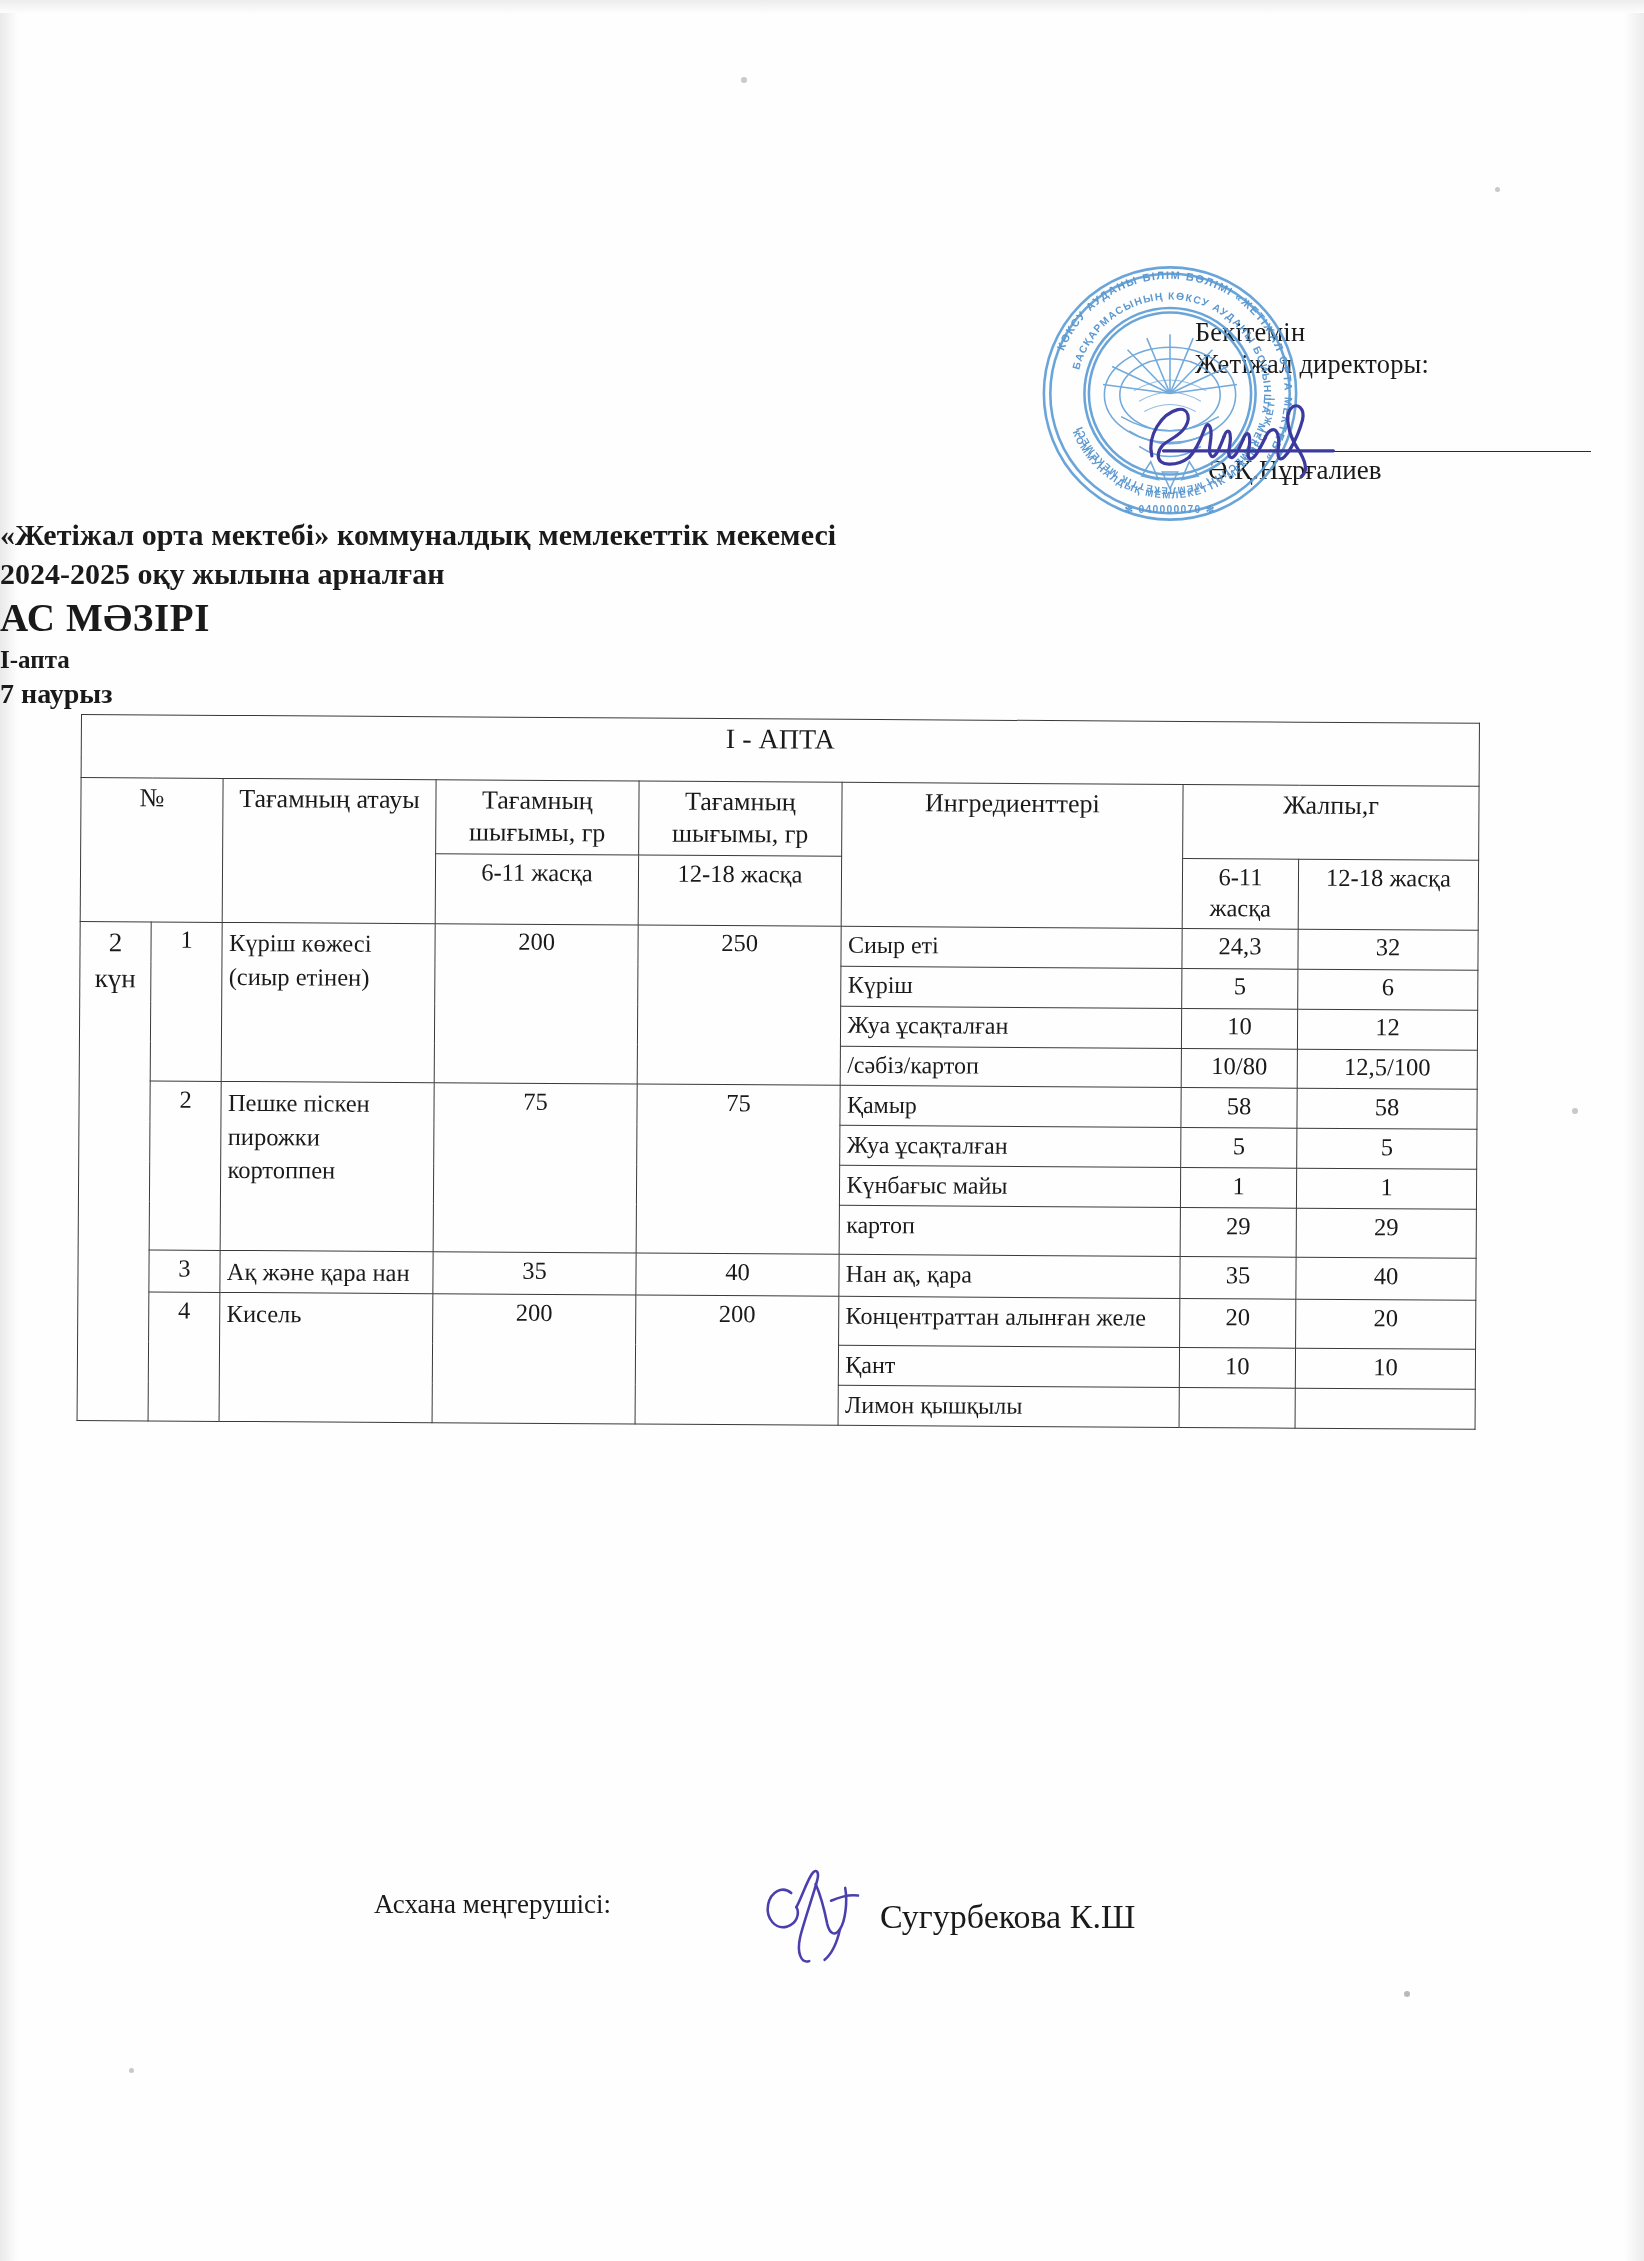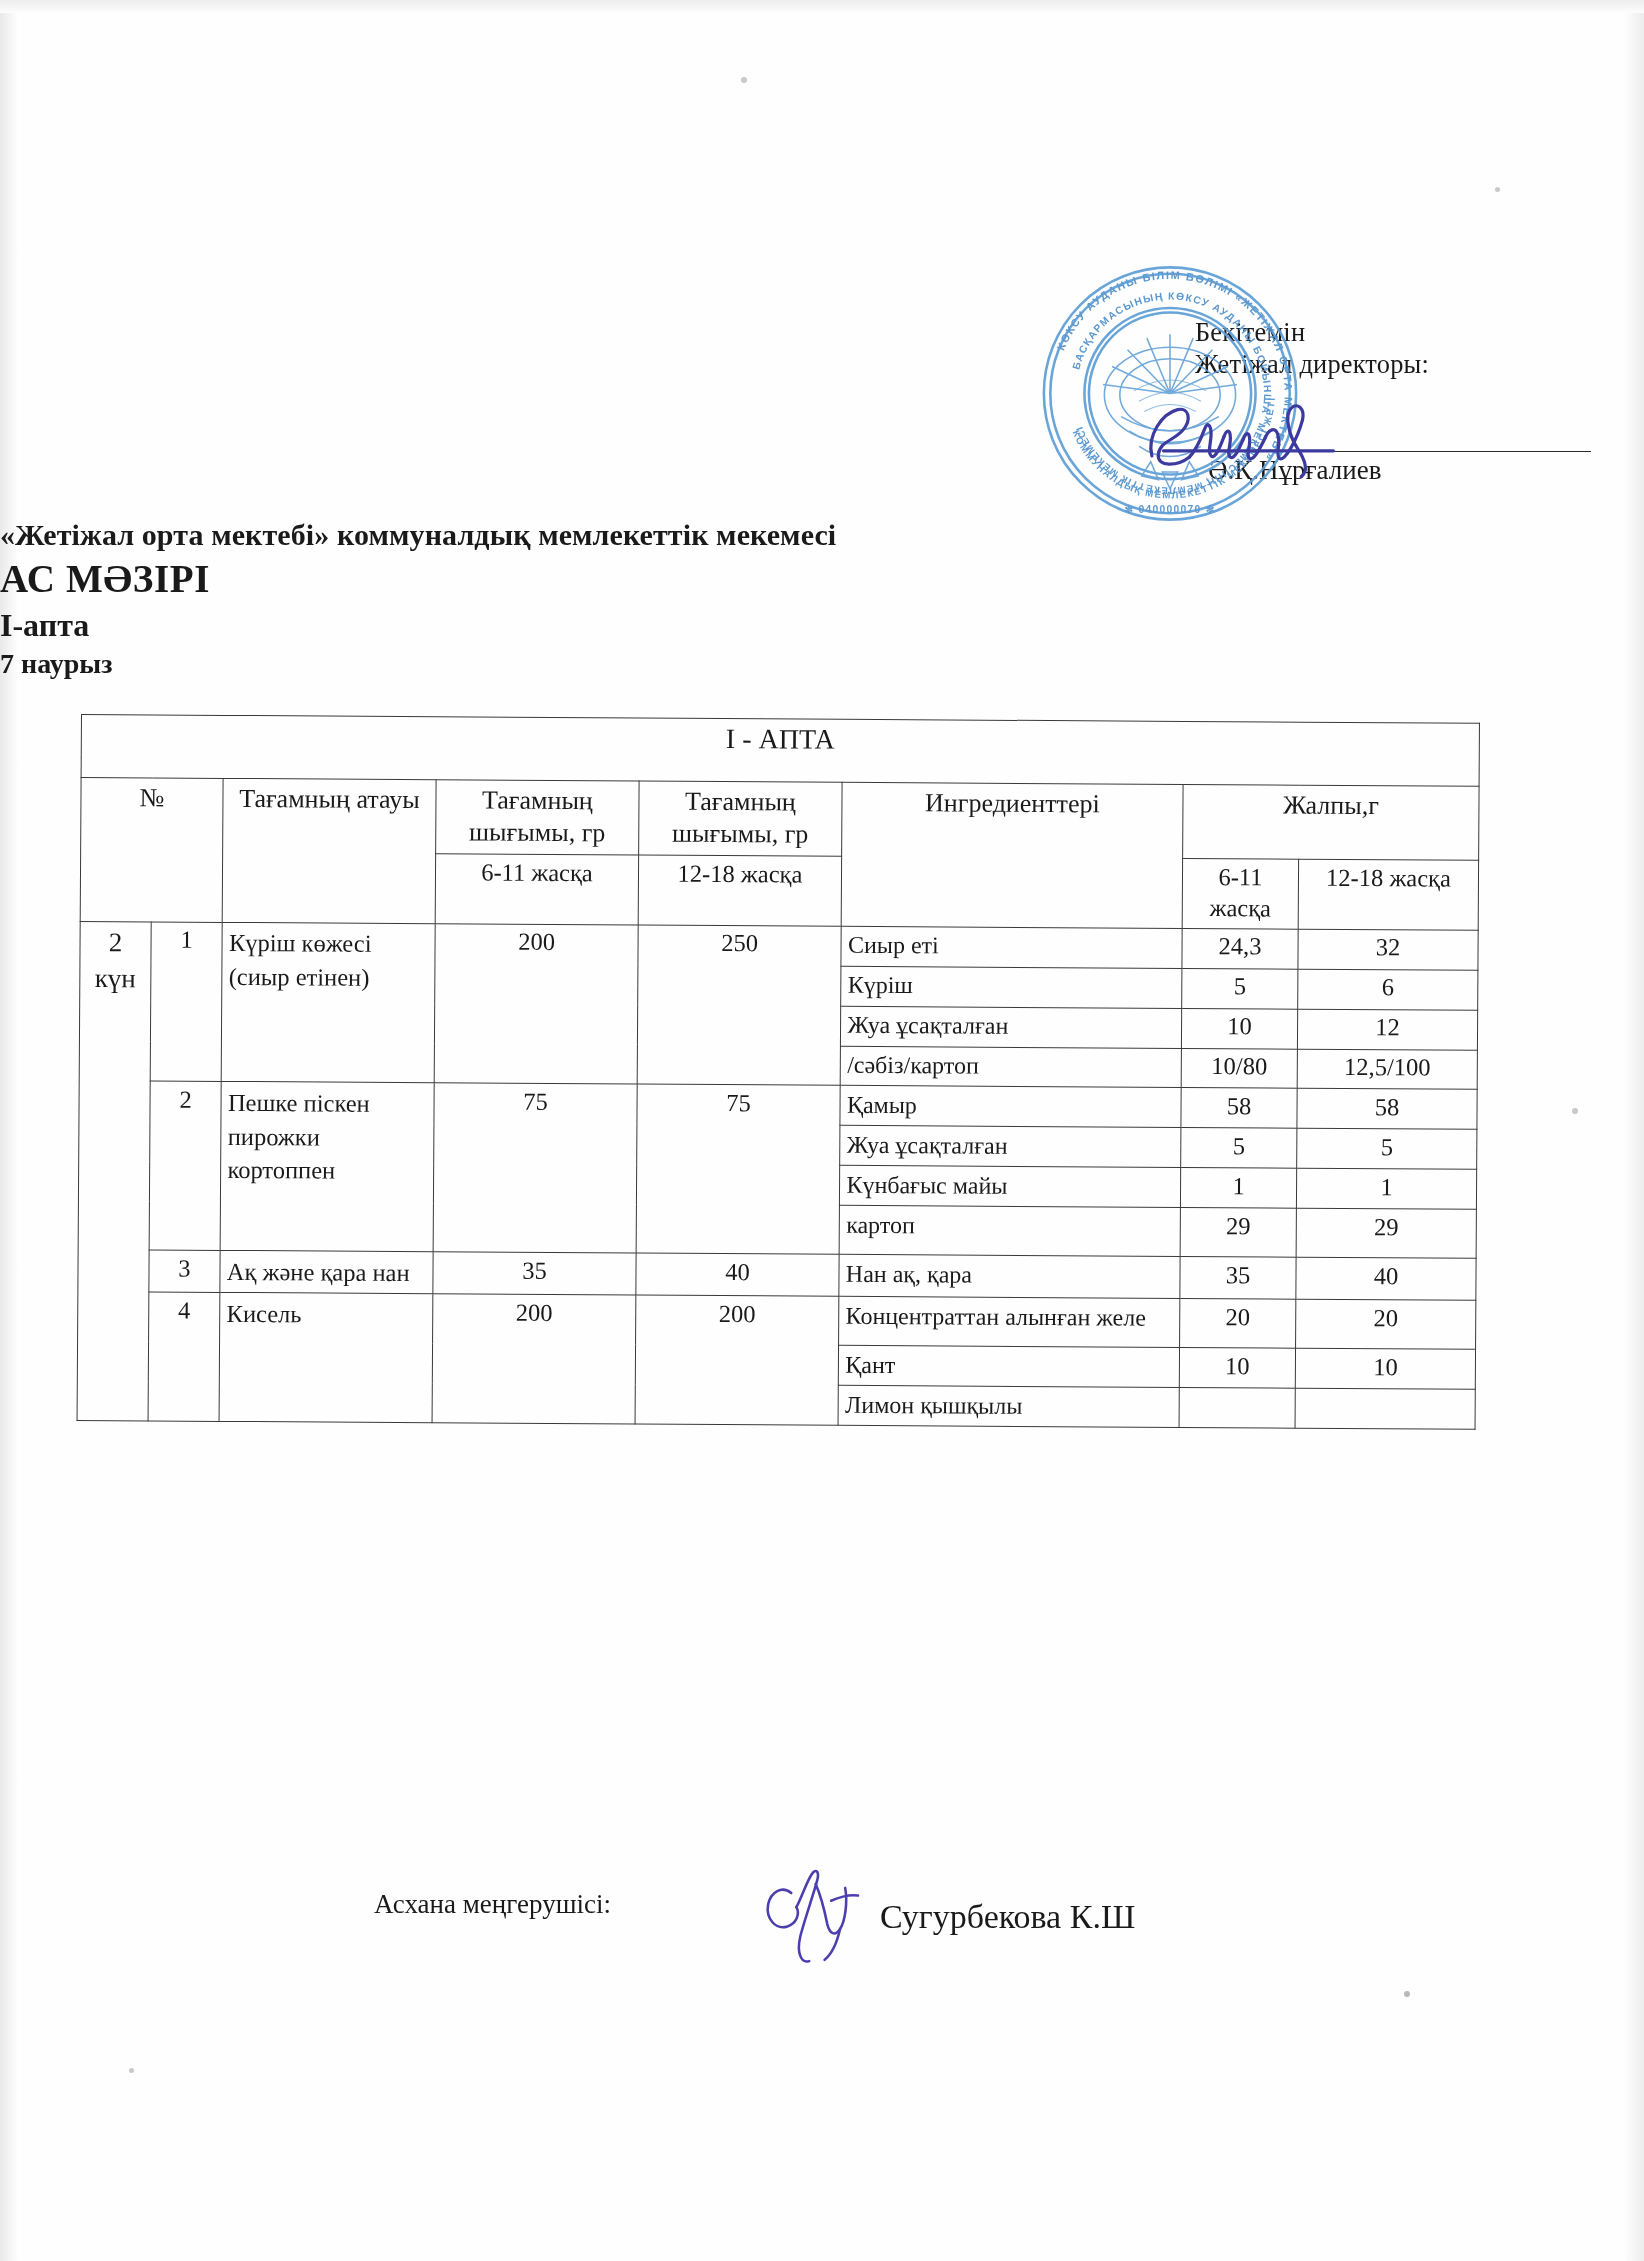--- a/index.html
+++ b/index.html
@@ -101,21 +101,21 @@
     left: 0;
     top: 515px;
     width: 1353px;
     text-align: left;
     font-weight: bold;
     line-height: 1.30;
   }
   .title-org   { font-size: 30px; letter-spacing: 0.1px; }
   .title-year  { font-size: 30px; }
   .title-menu  { font-size: 39px; letter-spacing: 0.6px; }
-  .title-week  { font-size: 32px; }
+  .title-week  { font-size: 25px; }
   .title-date  { font-size: 28px; font-weight: bold; }
 
   
   .menu-table-wrap {
     position: absolute;
     left: 81px;
     top: 714px;
     width: 1398px;
     transform: rotate(0.36deg);
     transform-origin: left top;
@@ -303,20 +303,21 @@
     <path d="M130,88 C134,76 140,76 140,90 C140,104 134,116 140,120 C146,124 154,106 160,92"></path>
     <path d="M160,92 C164,80 170,80 170,94 C170,108 164,118 170,122 C176,126 186,106 194,90"></path>
     <path d="M194,90 C200,76 210,72 214,86 C218,100 210,116 216,122 C224,128 244,92 252,62"></path>
     <path d="M252,62 C256,44 244,34 234,44 C224,54 230,84 244,106 C256,124 262,142 250,150"></path>
     <path d="M36,110 L300,110"></path>
   </g>
 </svg>
 
 <div class="doc-title">
   <div class="title-org">«Жетіжал орта мектебі» коммуналдық мемлекеттік мекемесі</div>
+  <div class="title-year">2024-2025 оқу жылына арналған</div>
   <div class="title-menu">АС МӘЗІРІ</div>
   <div class="title-week">І-апта</div>
   <div class="title-date">7 наурыз</div>
 </div>
 
 <div class="menu-table-wrap">
 <table class="menu-table">
   <colgroup>
     <col style="width:71px">
     <col style="width:71px">

